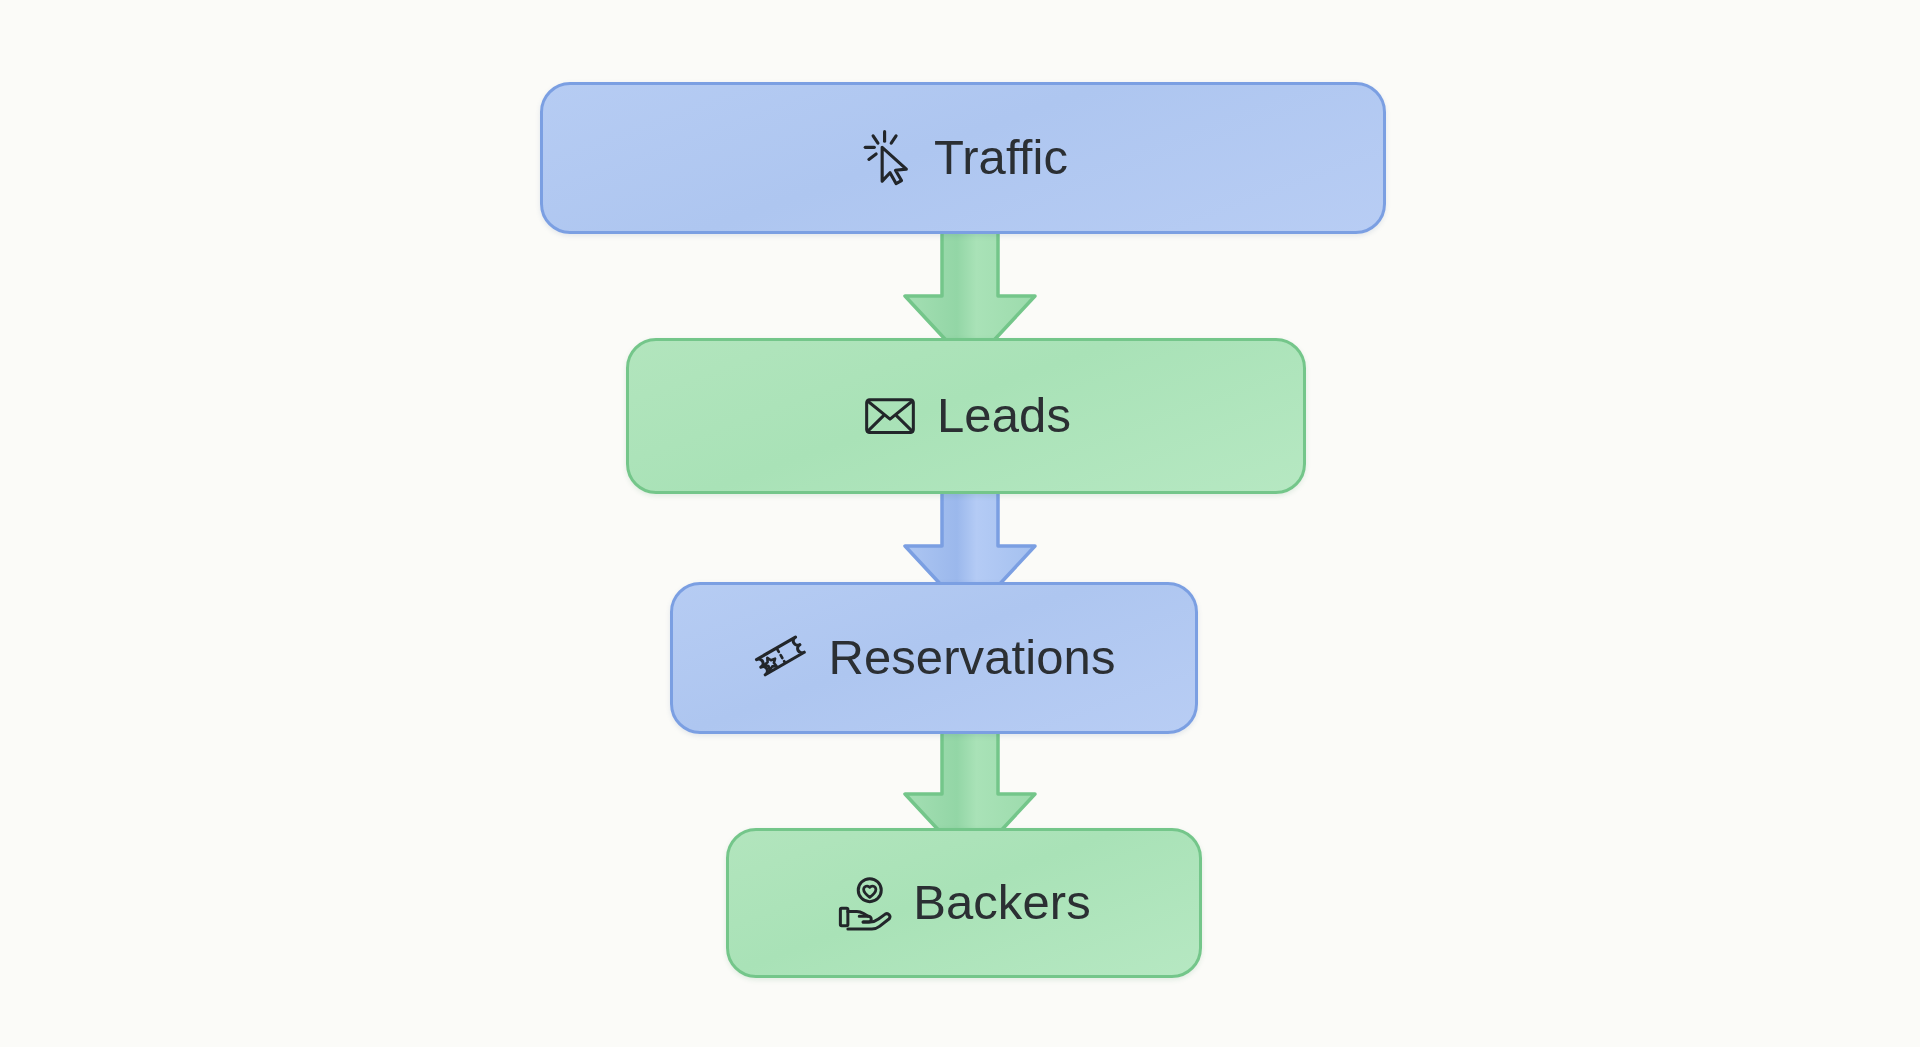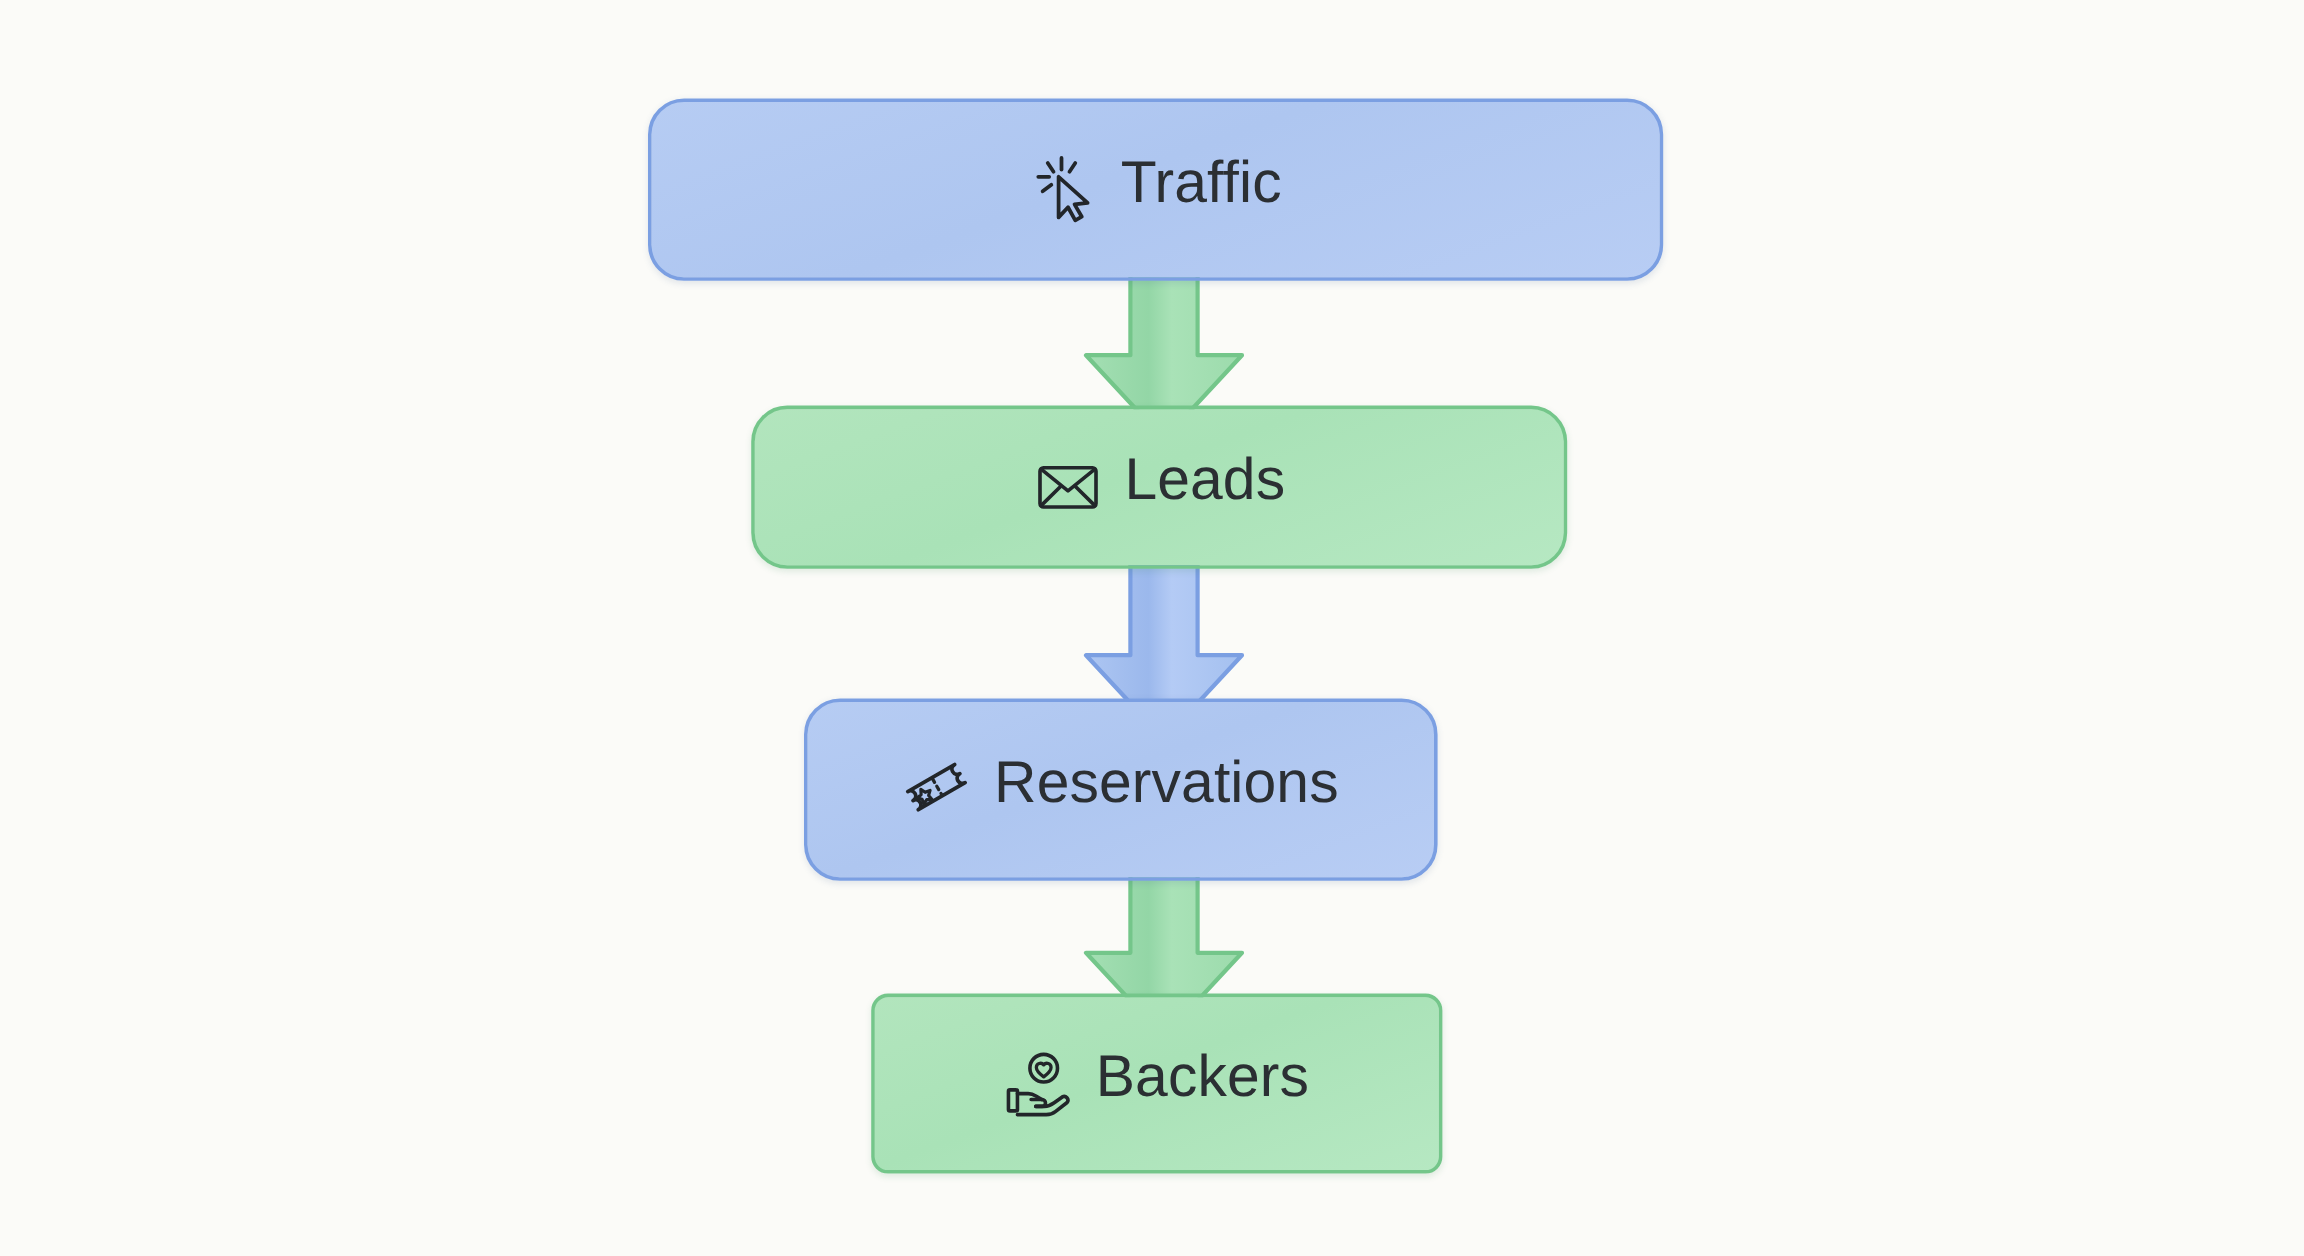--- a/index.html
+++ b/index.html
@@ -26,20 +26,21 @@
     position: absolute;
     display: flex;
     align-items: center;
     justify-content: center;
     border-radius: 30px;
     box-sizing: border-box;
     z-index: 3;
   }
   .node .inner {
     display: flex;
+    align-items: center;
     gap: 18px;
     transform: translateY(-1px);
   }
   .node-label {
     font-size: 49px;
     font-weight: 400;
     color: #2b2f33;
     letter-spacing: 0.1px;
     white-space: nowrap;
     line-height: 1;
@@ -60,23 +61,23 @@
     box-shadow: 0 2px 5px rgba(60,90,150,0.13);
   }
   .node.green {
     background: linear-gradient(160deg, #b2e5bd 0%, #a9e2b7 45%, #b6e8c2 100%);
     border: 3px solid #74c68a;
     box-shadow: 0 2px 5px rgba(50,130,80,0.13);
   }
 
   
   #node-traffic      { left: 540px; top: 82px;  width: 846px; height: 152px; }
-  #node-leads        { left: 626px; top: 338px; width: 680px; height: 136px; }
+  #node-leads        { left: 626px; top: 338px; width: 680px; height: 156px; }
   #node-reservations { left: 670px; top: 582px; width: 528px; height: 152px; }
-  #node-backers      { left: 726px; top: 828px; width: 476px; height: 150px; border-radius: 14px; }
+  #node-backers      { left: 726px; top: 828px; width: 476px; height: 150px; }
 
   
   .arrow {
     position: absolute;
     z-index: 2;
   }
   .arrow svg { display: block; }
 
   #arrow-1 { left: 880px; top: 218px; width: 180px; height: 150px; }
   #arrow-2 { left: 880px; top: 470px; width: 180px; height: 148px; }

